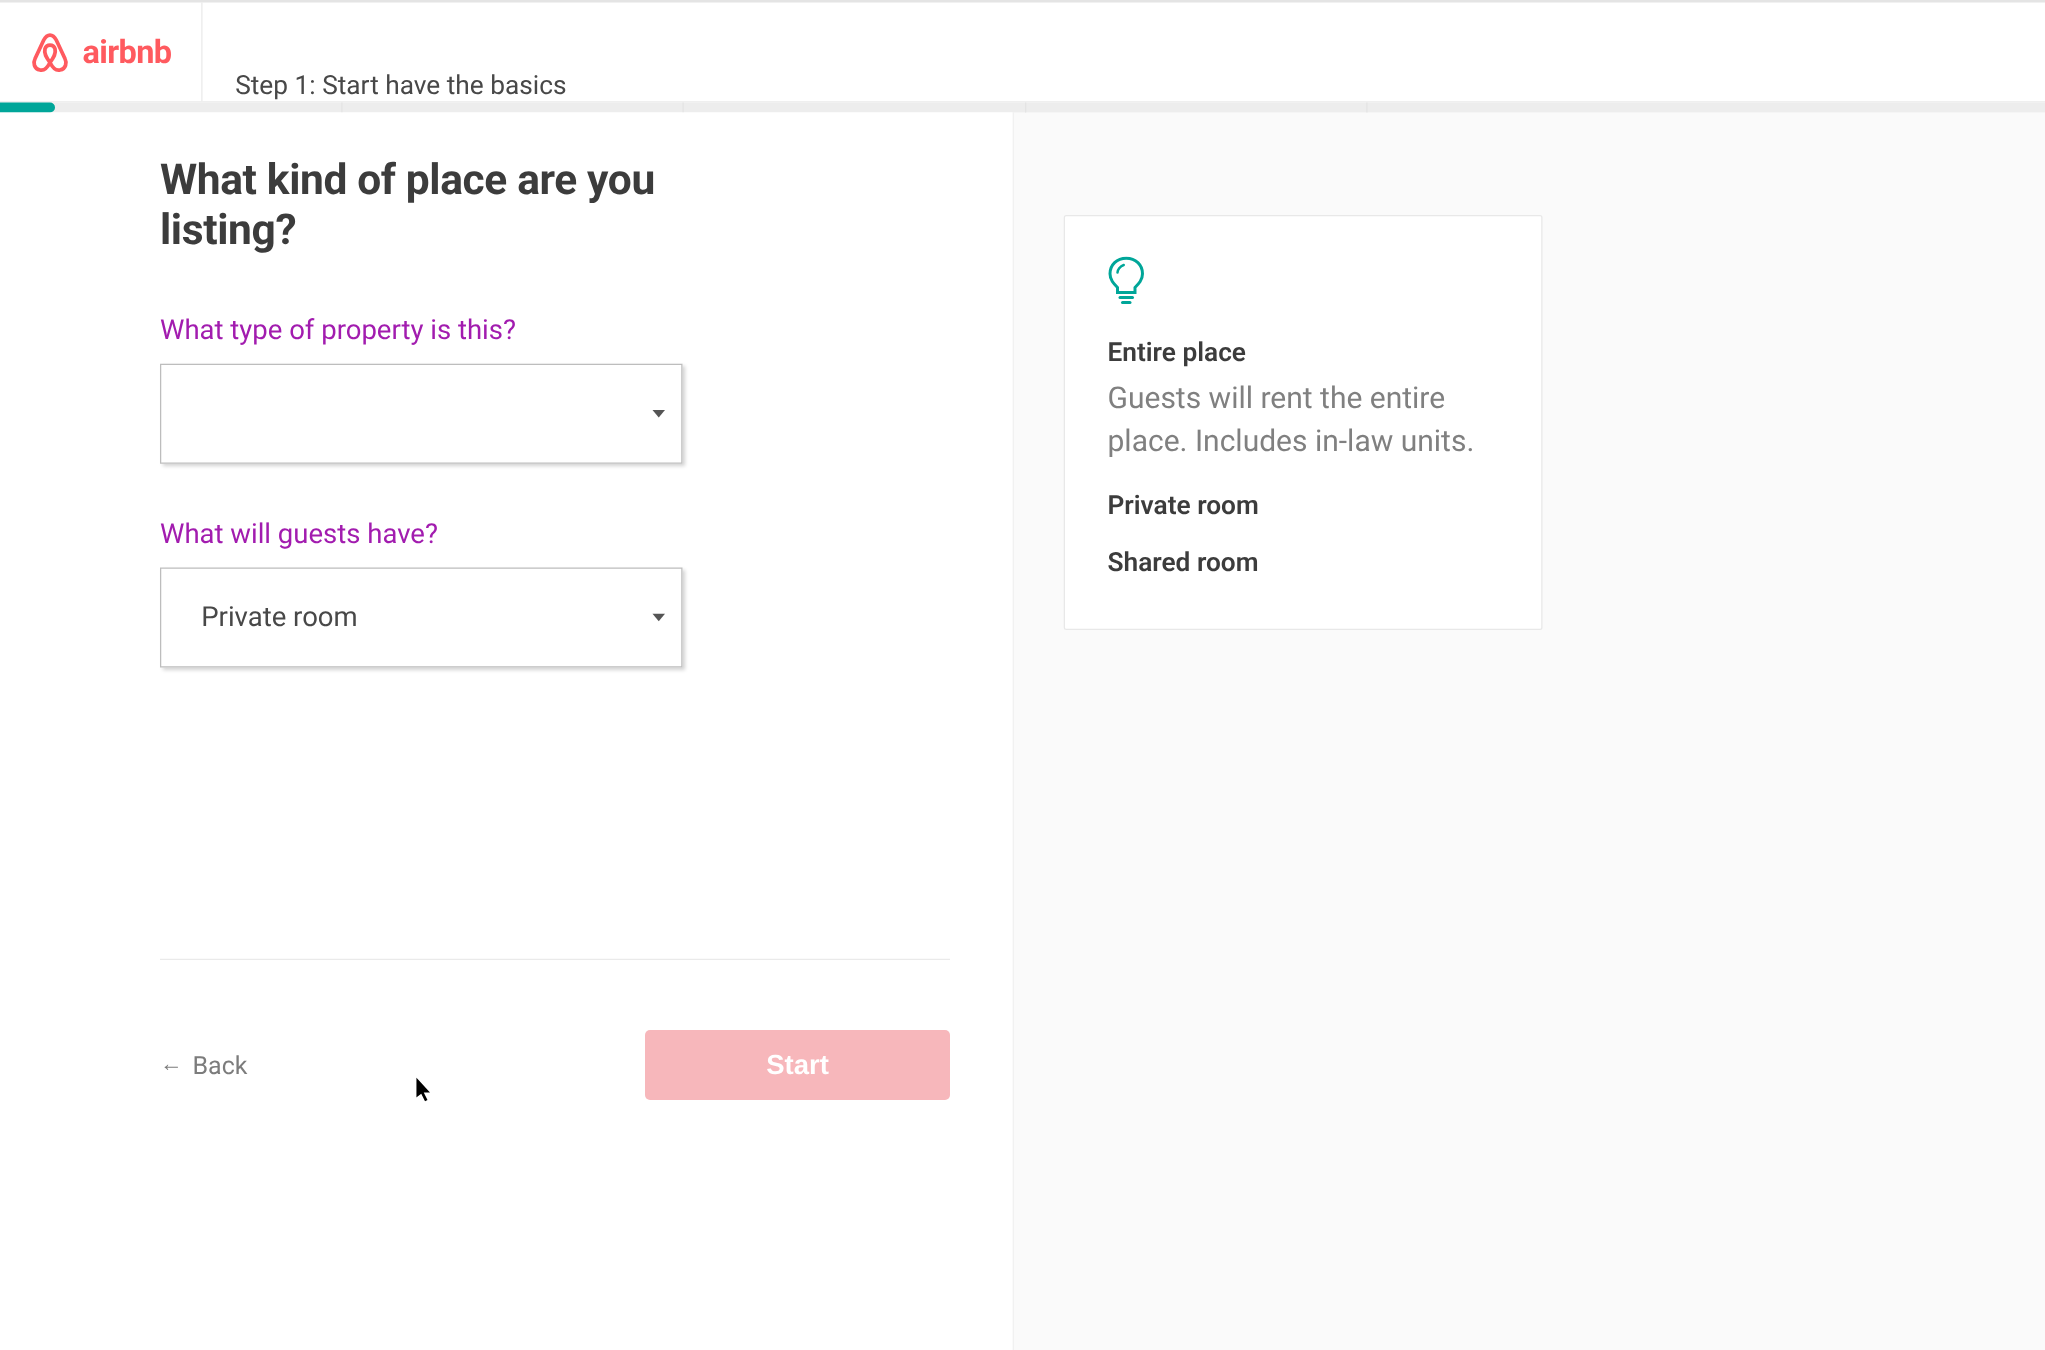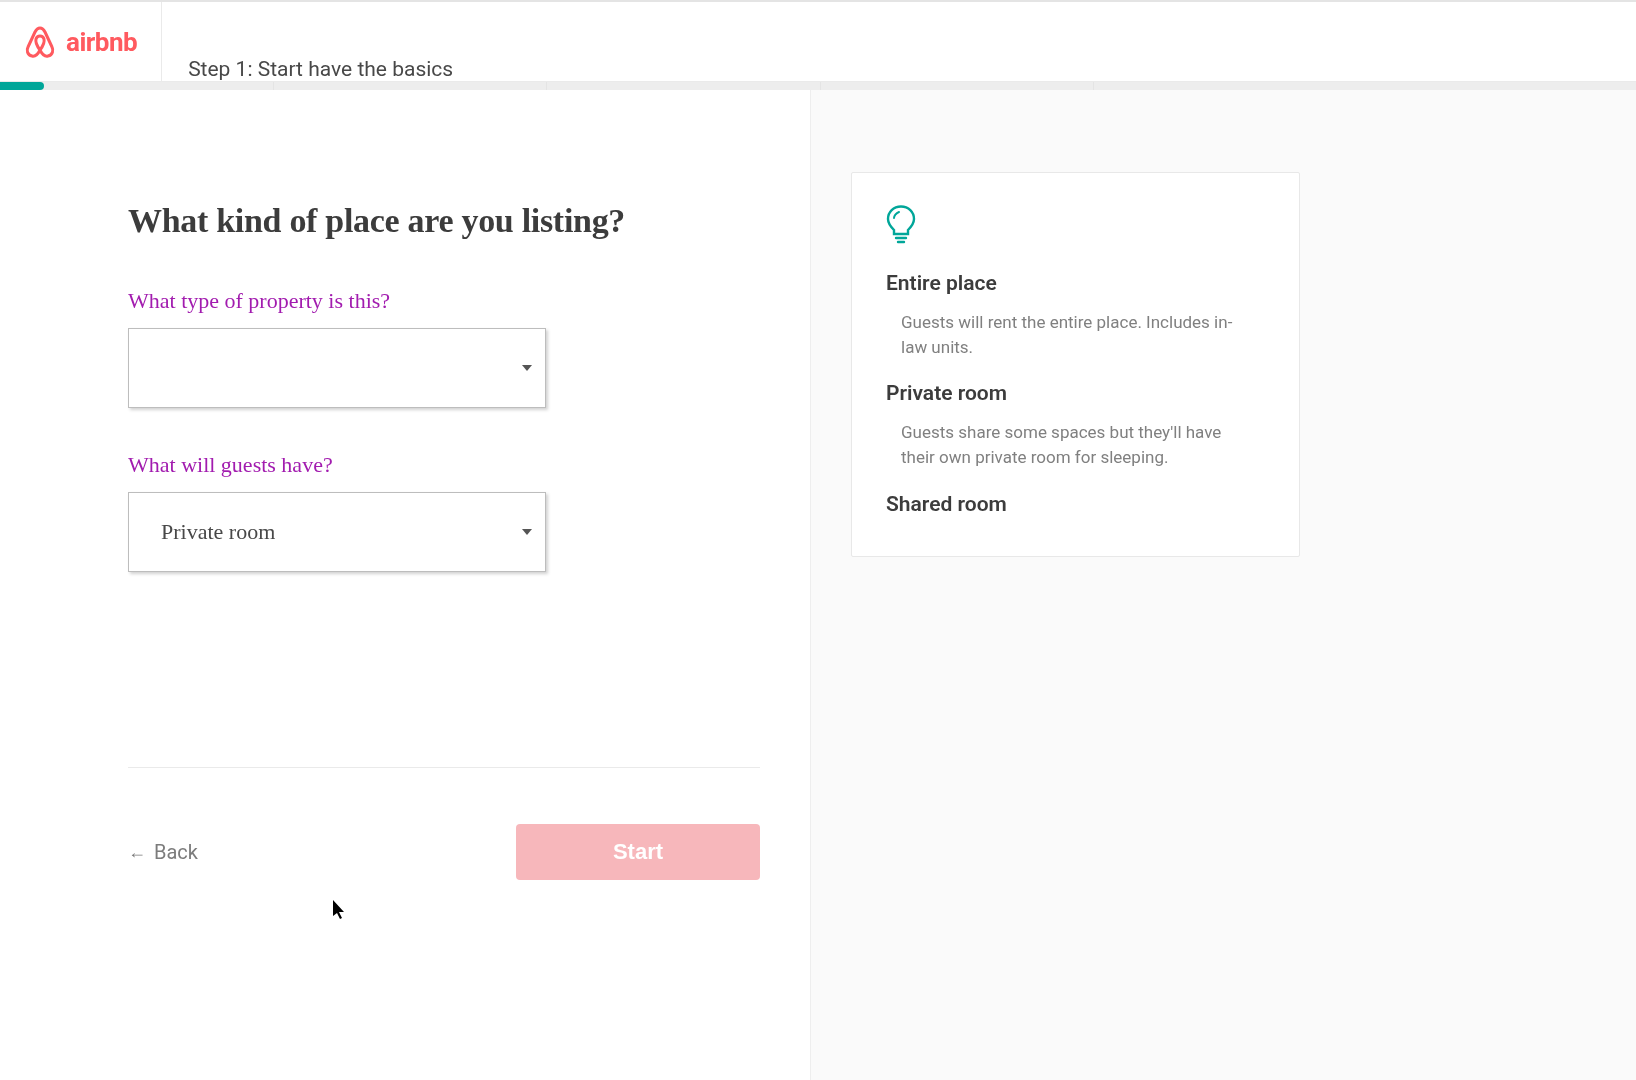--- a/index.html
+++ b/index.html
@@ -73,23 +73,22 @@
     width: 810px;
     background: #ffffff;
     position: relative;
   }
   .right-col {
     flex: 1;
     background: var(--bg-panel);
     border-left: 1px solid #eeeeee;
   }
   .form-area {
-    padding: 112px 0 0 128px;
+    padding: 34px 0 0 128px;
     width: 640px;
-    font-family: Liberation Serif, serif;
   }
   .heading {
     font-size: 34px;
     font-weight: 700;
     color: #3c3c3c;
     margin: 0 0 48px 0;
     letter-spacing: -0.3px;
   }
   .field-label {
     font-size: 22px;
@@ -156,39 +155,39 @@
     background: var(--next-disabled);
     color: #ffffff;
     font-size: 22px;
     font-weight: 600;
     border: none;
     border-radius: 4px;
     cursor: pointer;
   }
   .tip-card {
     margin: 82px 0 0 40px;
-    width: 449px;
+    width: 383px;
     background: #ffffff;
     border: 1px solid #e8e8e8;
     border-radius: 2px;
     padding: 32px 34px 34px 34px;
   }
   .tip-section { margin-bottom: 22px; }
   .tip-section:last-child { margin-bottom: 0; }
   .tip-title {
     font-size: 21px;
     font-weight: 600;
     color: #3c3c3c;
     margin: 0 0 6px 0;
   }
   .tip-desc {
-    font-size: 17px;
+    font-size: 24px;
     line-height: 1.45;
     color: #808080;
-    margin: 15px;
+    margin: 0;
   }
   .lightbulb {
     margin-bottom: 22px;
   }
   .cursor {
     position: absolute;
     left: 205px;
     top: 408px;
     width: 14px;
     height: 20px;
@@ -261,20 +260,19 @@
           <path fill="none" stroke="#00a699" stroke-width="2.4" stroke-linecap="round" d="M12 37 L18 37"></path>
           <path fill="none" stroke="#00a699" stroke-width="2" stroke-linecap="round" d="M13 7 C10 8 8 11 8 13"></path>
         </svg>
       </div>
       <div class="tip-section">
         <p class="tip-title">Entire place</p>
         <p class="tip-desc">Guests will rent the entire place. Includes in-law units.</p>
       </div>
       <div class="tip-section">
         <p class="tip-title">Private room</p>
-        <p class="tip-desc">Guests share some spaces but they'll have their own private room for sleeping.</p>
       </div>
       <div class="tip-section">
         <p class="tip-title">Shared room</p>
       </div>
     </div>
   </div>
 </div>
 
 </body></html>

